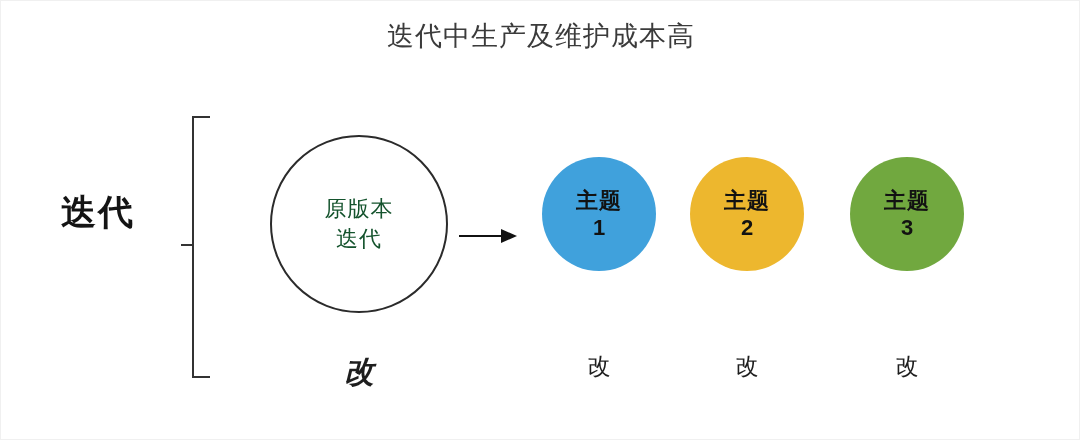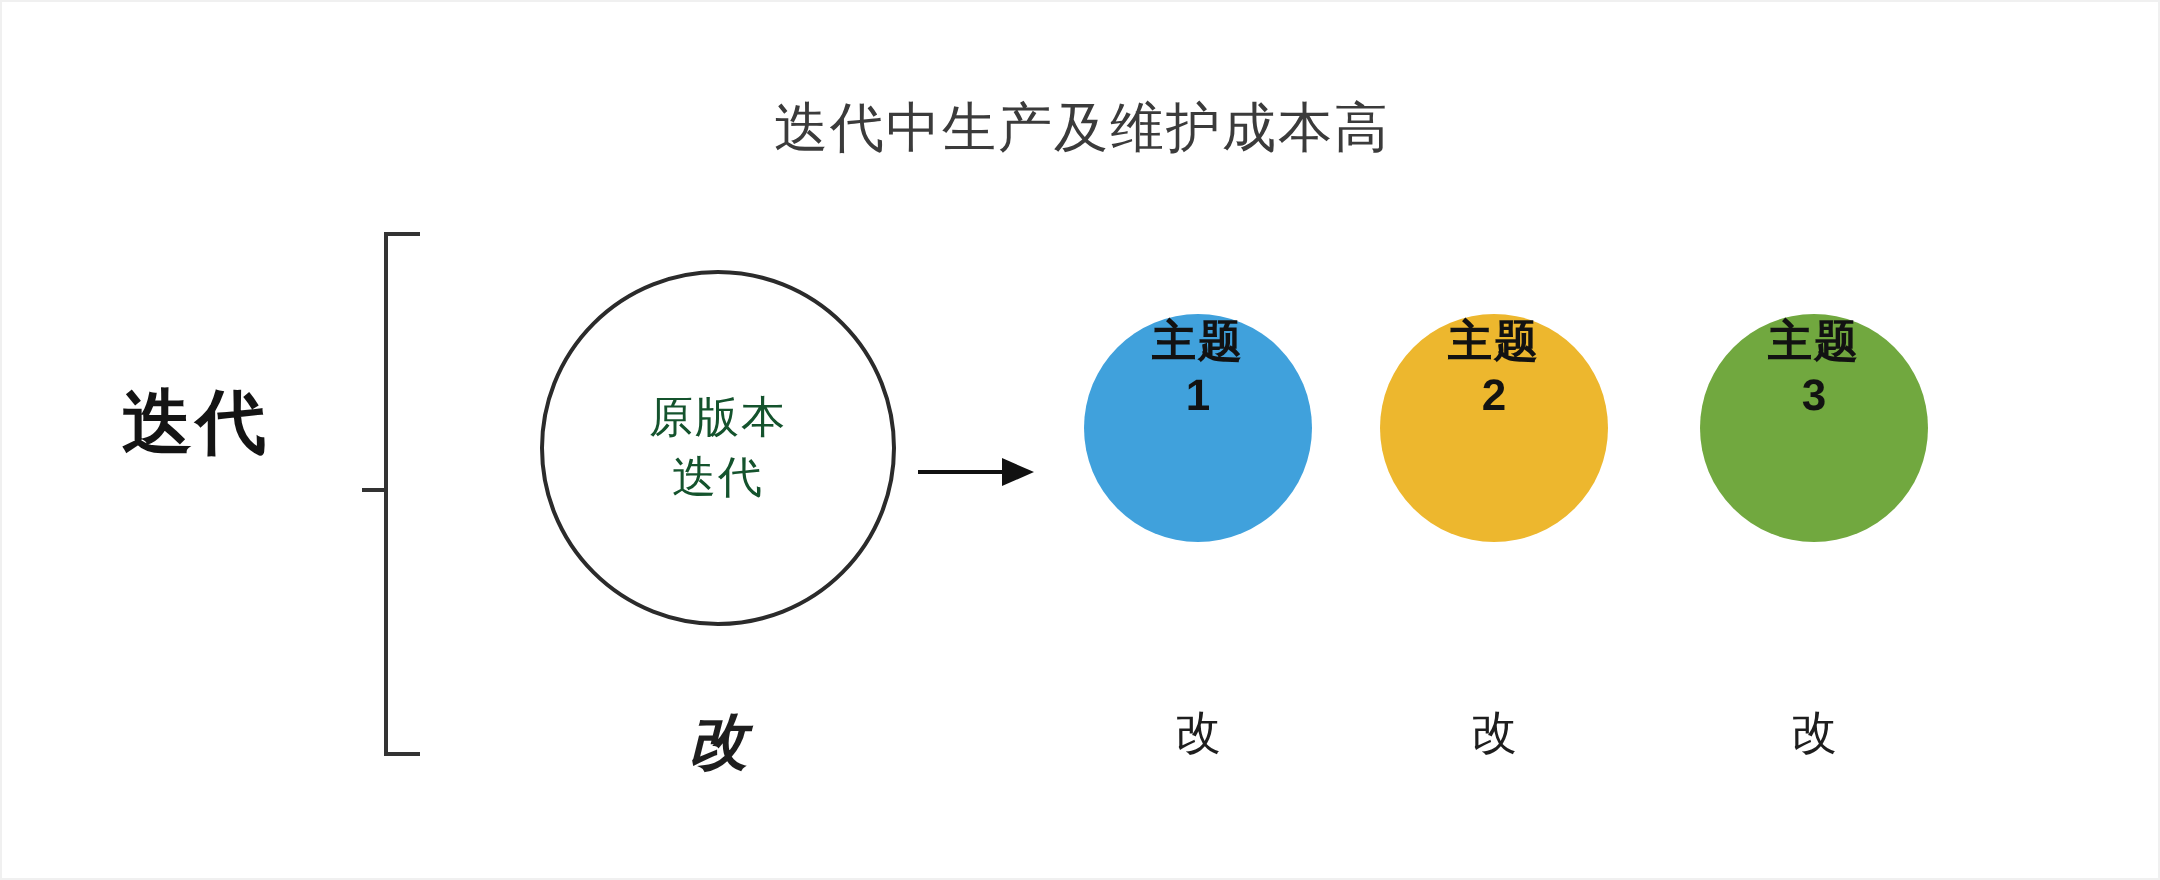--- a/index.html
+++ b/index.html
@@ -28,21 +28,20 @@
     position: absolute;
     left: 0;
     top: 18px;
     width: 1080px;
     text-align: center;
     font-size: 27px;
     line-height: 34px;
     color: #3b3b3b;
     letter-spacing: 1px;
     white-space: nowrap;
-    margin-top: 28px;
   }
 
   
   .left-label {
     position: absolute;
     left: 22px;
     top: 188px;
     width: 150px;
     text-align: center;
     font-size: 35px;
@@ -148,20 +147,21 @@
   
   .theme-circle {
     position: absolute;
     top: 156px;
     width: 114px;
     height: 114px;
     border-radius: 50%;
     display: flex;
     flex-direction: column;
     align-items: center;
+    justify-content: center;
   }
   .theme-circle .tc-label {
     display: block;
     font-size: 22px;
     line-height: 27px;
     font-weight: bold;
     color: #121212;
     letter-spacing: 1px;
   }
   .theme-circle .tc-num {

